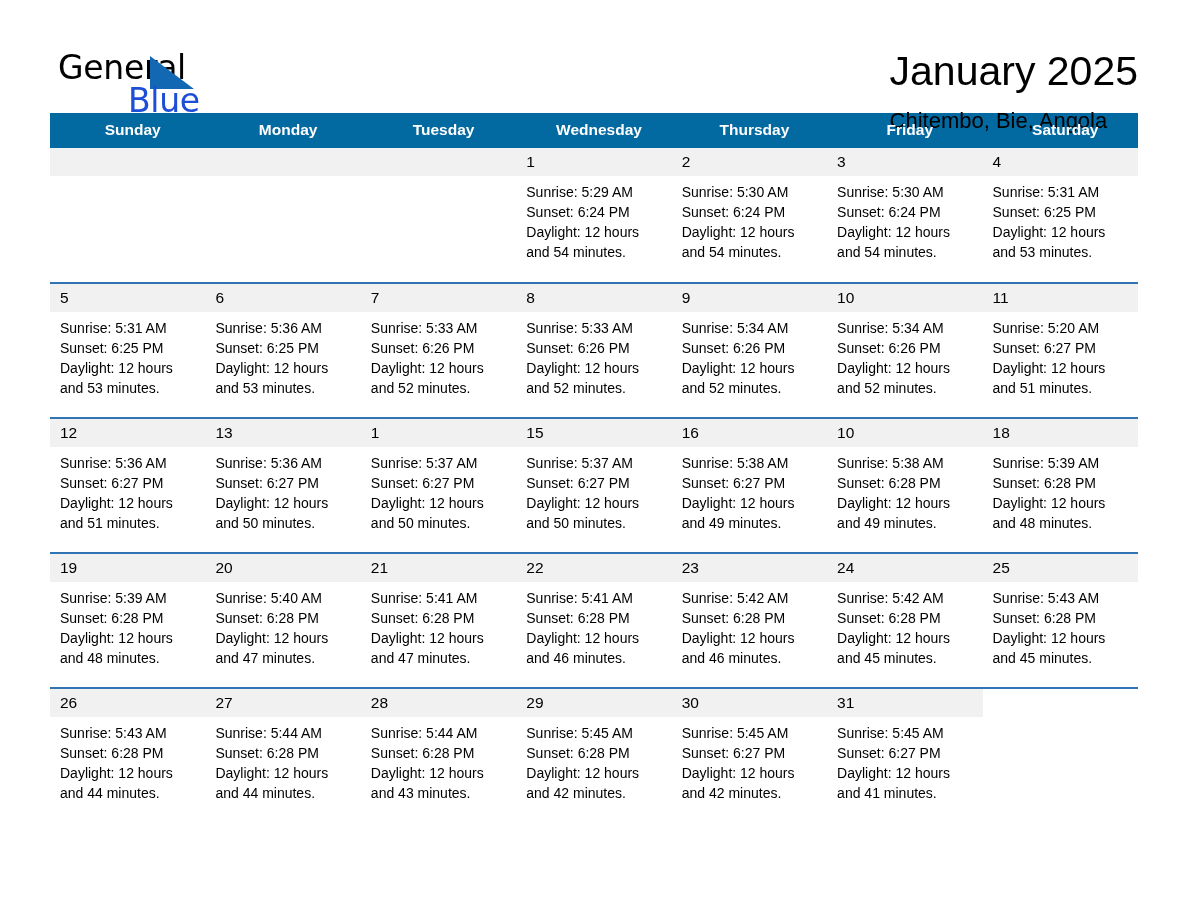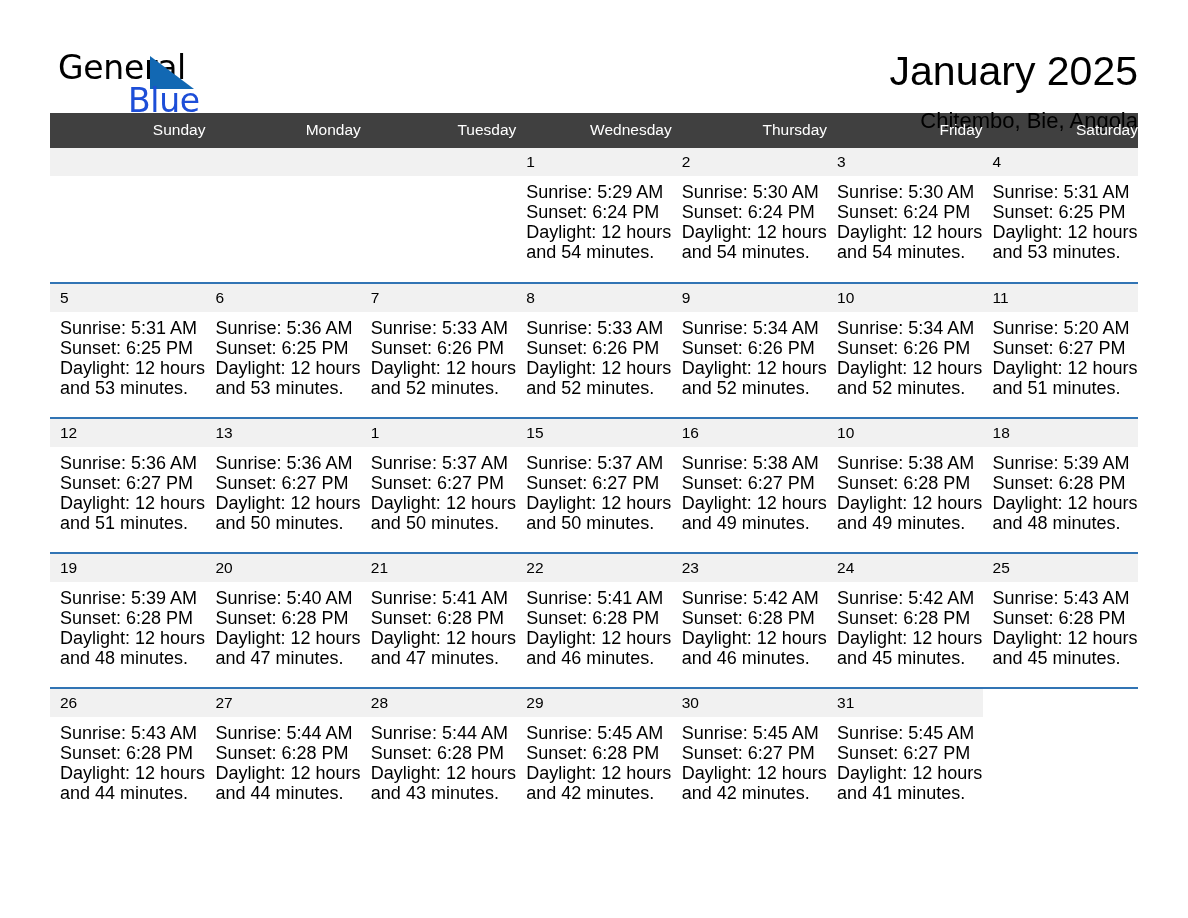--- a/index.html
+++ b/index.html
@@ -58,21 +58,20 @@
     left: 78px;
     top: 37px;
     font-size: 33px;
     color: #1d4ed8;
     letter-spacing: -0.3px;
     font-family: "DejaVu Sans", sans-serif;
     font-weight: 400;
   }
 
   .title-block {
-    text-align: right;
     padding-top: 0px;
   }
   .cal-title {
     font-size: 41px;
     font-weight: 400;
     color: #000000;
     line-height: 1.18;
     letter-spacing: 0px;
   }
   .cal-subtitle {
@@ -85,25 +84,25 @@
 
   
   .calendar {
     width: 1088px;
     border-collapse: collapse;
     table-layout: fixed;
     margin-top: 3px;
   }
 
   .calendar th {
-    background: #404040;
+    background: #0369a1;
     color: #ffffff;
     font-size: 15.5px;
-    font-weight: 400;
-    text-align: right;
+    font-weight: 700;
+    text-align: center;
     padding: 8px 0 9px 10px;
     height: 31px;
     border: none;
   }
 
   .calendar td {
     vertical-align: top;
     padding: 0;
     border: none;
     width: 155.43px;
@@ -128,21 +127,21 @@
     padding: 5px 0 6px 10px;
     height: 28px;
     line-height: 17px;
   }
   .daynum.empty {
     color: transparent;
   }
 
   .cell-body {
     padding: 6px 10px 0 10px;
-    font-size: 18px;
+    font-size: 14px;
     line-height: 20px;
     color: #000000;
   }
   .cell-body div { white-space: nowrap; }
 
   td.blank .daynum { background: #f1f1f1; }
 </style>
 </head>
 <body>
 

